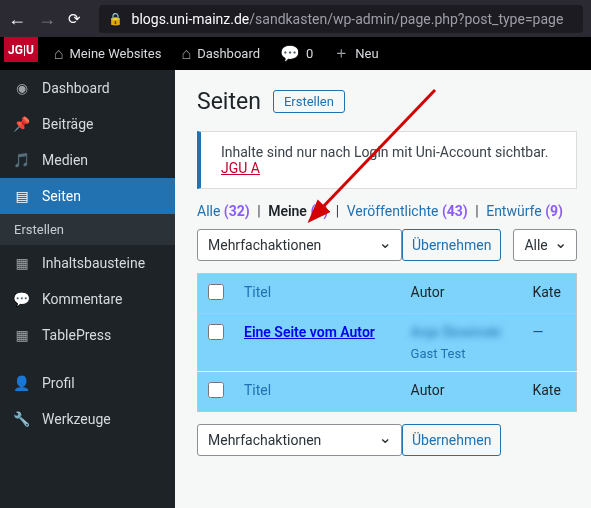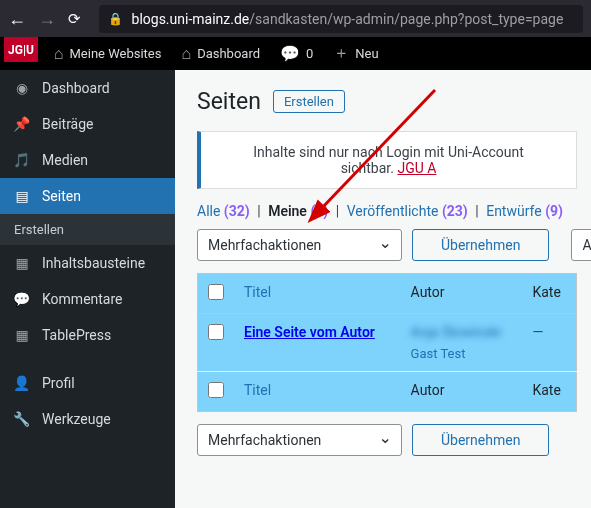--- a/index.html
+++ b/index.html
@@ -29,34 +29,34 @@
     .menu-item.current .menu-icon { color: #fff; }
     .submenu { background: #2c3338; }
     .submenu-item { padding: 8px 14px; color: #c5cdd3; cursor: pointer; font-size: 13px; }
     .submenu-item.current { color: #4f94d4; font-weight: 600; }
     
     .content { flex: 1; background: #f6f7f7; padding: 18px 14px 14px 22px; overflow: hidden; position: relative; }
     .page-header { display: flex; align-items: center; gap: 12px; margin-bottom: 16px; }
     .page-title { font-size: 23px; font-weight: 400; color: #1d2327; }
     .create-btn { border: 1px solid #2271b1; color: #2271b1; background: #f6f7f7; padding: 3px 10px; border-radius: 3px; font-size: 13px; cursor: pointer; }
     
-    .notice { border: 1px solid #dcdcde; border-left: 4px solid #2271b1; background: #fff; padding: 12px 28px; margin-bottom: 14px; font-size: 14px; color: #3c434a; text-align: center; }
+    .notice { border: 1px solid #dcdcde; border-left: 4px solid #2271b1; background: #fff; padding: 12px 20px; margin-bottom: 14px; font-size: 14px; color: #3c434a; }
     .notice a { color: #c1002a; text-decoration: underline; }
     
     .subsubsub { font-size: 14px; color: #646970; margin-bottom: 10px; }
     .subsubsub a { color: #2271b1; text-decoration: none; }
     .subsubsub .sep { color: #3c434a; padding: 0 4px; }
     .subsubsub .current { color: #1d2327; font-weight: 600; text-align: center; }
     .subsubsub .count { color: #8b5cf6; font-weight: 700; margin-top: 42px; }
     
-    .tablenav { display: flex; gap: 10px; margin-bottom: 12px; margin-top: 6px; }
+    .tablenav { display: flex; margin-bottom: 12px; margin-top: 6px; }
     .bulk-select { border: 1px solid #8c8f94; border-radius: 3px; padding: 0 28px 0 10px; height: 32px; font-size: 14px; background: #fff; color: #2c3338; appearance: none; position: relative; min-width: 205px; }
     .select-wrap { position: relative; display: inline-block; }
     .select-wrap::after { content: "⌄"; position: absolute; right: 10px; top: 4px; font-size: 16px; color: #2c3338; pointer-events: none; }
-    .action-btn { border: 1px solid #2271b1; color: #2271b1; background: #f6f7f7; padding: 0 28px; height: 32px; border-radius: 3px; font-size: 14px; cursor: pointer; }
+    .action-btn { border: 1px solid #2271b1; color: #2271b1; background: #f6f7f7; padding: 0 9px; height: 32px; border-radius: 3px; font-size: 14px; cursor: pointer; }
     
     .list-table { width: 100%; border-collapse: collapse; background: #7dd3fc; border: 1px solid #c3c4c7; }
     .list-table th, .list-table td { text-align: left; padding: 10px 10px; font-size: 14px; vertical-align: top; }
     .list-table thead th { font-weight: 400; color: #2271b1; border-bottom: 1px solid #c3c4c7; }
     .list-table thead th.autor { color: #1d2327; }
     .list-table tfoot th { border-top: 1px solid #c3c4c7; font-weight: 400; color: #2271b1; }
     .list-table tfoot th.autor { color: #1d2327; }
     .list-table tbody td { color: #2271b1; border-bottom: 1px solid #eceded; }
     .cb { width: 36px; }
     .cb input { width: 16px; height: 16px; border: 1px solid #8c8f94; border-radius: 3px; }
@@ -151,21 +151,21 @@
 
     <div class="notice">
       <span>Inhalte sind nur nach Login mit Uni-Account sichtbar. </span><a href="#">JGU A</a>
     </div>
 
     <div class="subsubsub">
       <a href="#"><span>Alle</span> <span class="count">(32)</span></a>
       <span class="sep">|</span>
       <span class="current"><span>Meine</span> <span class="count">(1)</span></span>
       <span class="sep">|</span>
-      <a href="#"><span>Veröffentlichte</span> <span class="count">(23)</span></a>
+      <a href="#"><span>Veröffentlichte</span> <span class="count">(43)</span></a>
       <span class="sep">|</span>
       <a href="#"><span>Entwürfe</span> <span class="count">(9)</span></a>
     </div>
 
     <div class="tablenav">
       <span class="select-wrap"><select class="bulk-select"><option>Mehrfachaktionen</option></select></span>
       <button class="action-btn">Übernehmen</button>
       <span class="select-wrap" style="margin-left:12px"><select class="bulk-select" style="min-width:60px"><option>Alle</option></select></span>
     </div>
 

